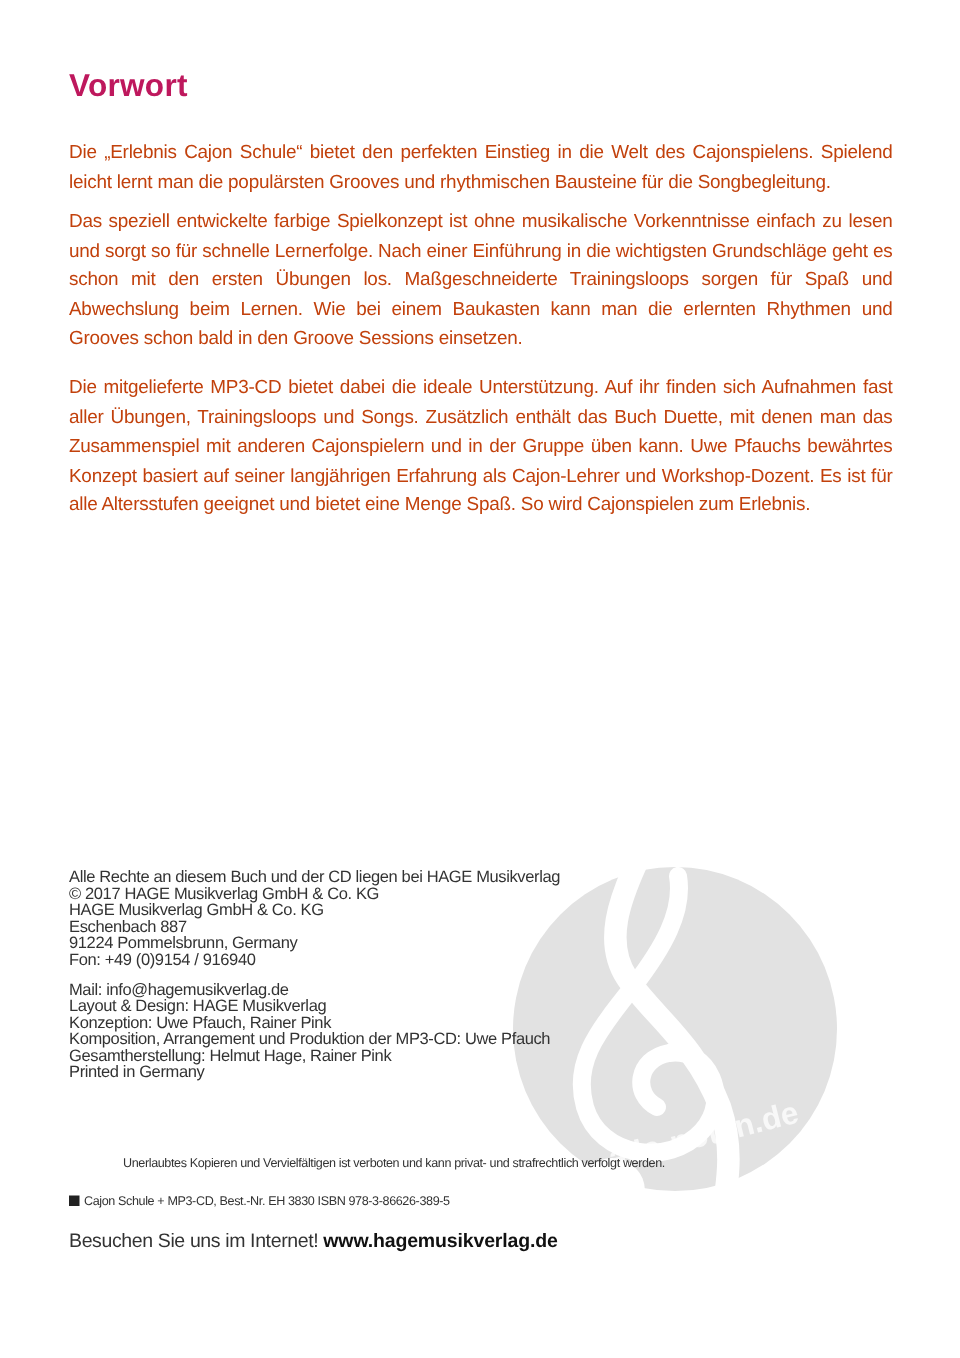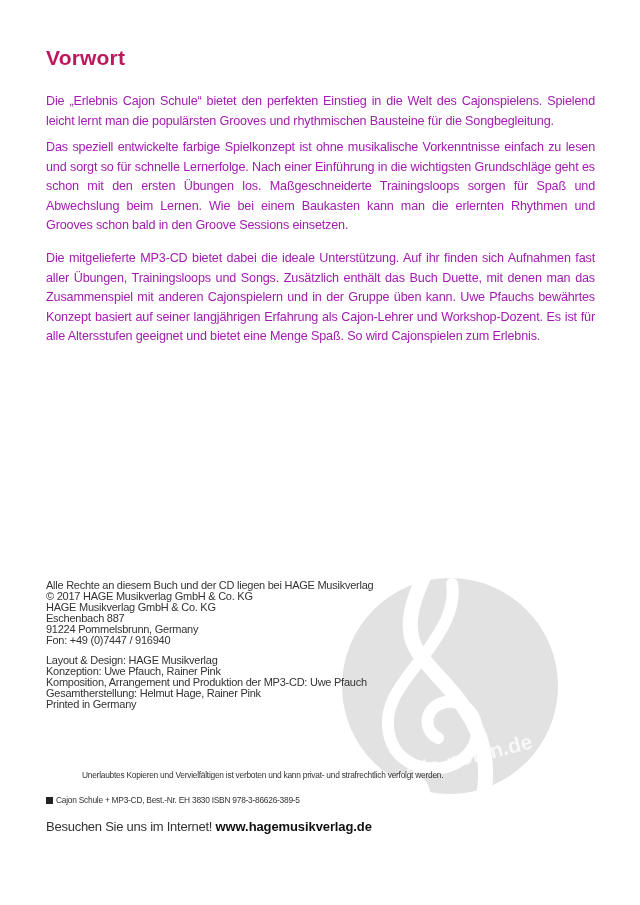--- a/index.html
+++ b/index.html
@@ -1,18 +1,18 @@
 <!DOCTYPE html>
 <html><head>
   <meta charset="utf-8">
   <style>
     html, body { margin: 0; padding: 0; background: #ffffff; }
     body { width: 640px; height: 905px; position: relative; overflow: hidden; font-family: "Liberation Sans", sans-serif; color: #1a1a1a; }
     .title { position: absolute; left: 46px; top: 46px; margin: 0; font-family: "Liberation Sans", sans-serif; font-weight: bold; font-size: 21px; letter-spacing: 0.2px; color: #be185d; }
-    .body-text { position: absolute; left: 46px; width: 549px; font-family: "Liberation Sans", sans-serif; font-size: 12.6px; line-height: 19.5px; text-align: justify; color: #a21caf; margin: 0; letter-spacing: -0.15px; }
+    .body-text { position: absolute; left: 46px; width: 549px; font-family: "Liberation Sans", sans-serif; font-size: 12.6px; line-height: 19.5px; text-align: justify; color: #c2410c; margin: 0; letter-spacing: -0.15px; }
     #p1 { top: 92px; }
     #p2 { top: 138px; }
     #p3 { top: 249px; }
     .watermark { position: absolute; left: 342px; top: 578px; width: 216px; height: 216px; }
     .imprint { position: absolute; left: 46px; top: 580px; font-family: "Liberation Sans", sans-serif; font-size: 11px; line-height: 10.9px; color: #333; transform-origin: left top; }
     .imprint .line { display: block; white-space: nowrap; letter-spacing: -0.25px; }
     .imprint .gap { height: 10px; }
     .warning { position: absolute; left: 46px; top: 770px; font-size: 8.4px; color: #333; white-space: nowrap; letter-spacing: -0.25px; padding-left: 36px; }
     .order { position: absolute; left: 46px; top: 795px; font-size: 8.4px; color: #333; white-space: nowrap; letter-spacing: -0.25px; }
     .order .square { display: inline-block; width: 7px; height: 7px; background: #222; margin-right: 3px; vertical-align: -0.5px; }
@@ -38,22 +38,23 @@
     <text x="62" y="190" transform="rotate(-14 110 180)" font-family="Liberation Sans, sans-serif" font-weight="bold" font-size="21" fill="#ffffff" fill-opacity="0.75">alle-noten.de</text>
   </svg>
 </div>
 
 <div class="imprint">
   <span class="line">Alle Rechte an diesem Buch und der CD liegen bei HAGE Musikverlag</span>
   <span class="line">© 2017 HAGE Musikverlag GmbH &amp; Co. KG</span>
   <span class="line">HAGE Musikverlag GmbH &amp; Co. KG</span>
   <span class="line">Eschenbach 887</span>
   <span class="line">91224 Pommelsbrunn, Germany</span>
-  <span class="line">Fon: +49 (0)7447 / 916940</span>
+  <span class="line">Fon: +49 (0)9154 / 916940</span>
   <span class="line gap"></span>
+  <span class="line">Mail: info@hagemusikverlag.de</span>
   <span class="line">Layout &amp; Design: HAGE Musikverlag</span>
   <span class="line">Konzeption: Uwe Pfauch, Rainer Pink</span>
   <span class="line">Komposition, Arrangement und Produktion der MP3-CD: Uwe Pfauch</span>
   <span class="line">Gesamtherstellung: Helmut Hage, Rainer Pink</span>
   <span class="line">Printed in Germany</span>
 </div>
 
 <div class="warning">Unerlaubtes Kopieren und Vervielfältigen ist verboten und kann privat- und strafrechtlich verfolgt werden.</div>
 
 <div class="order">

